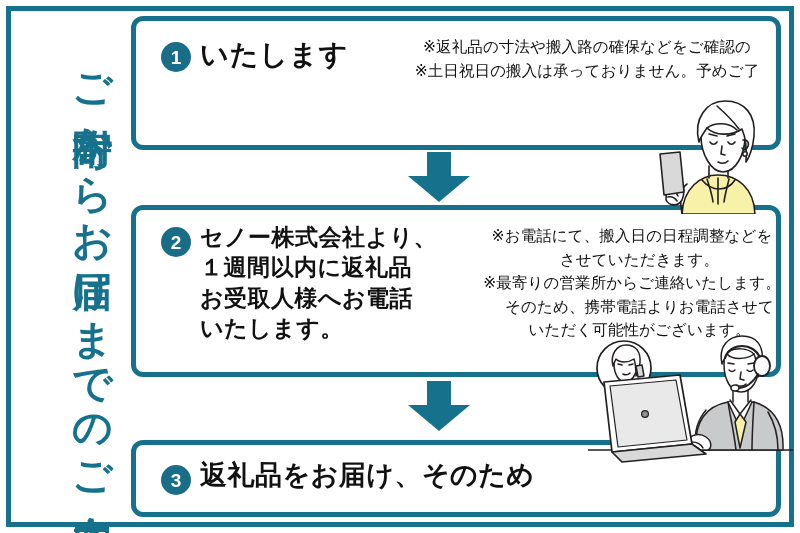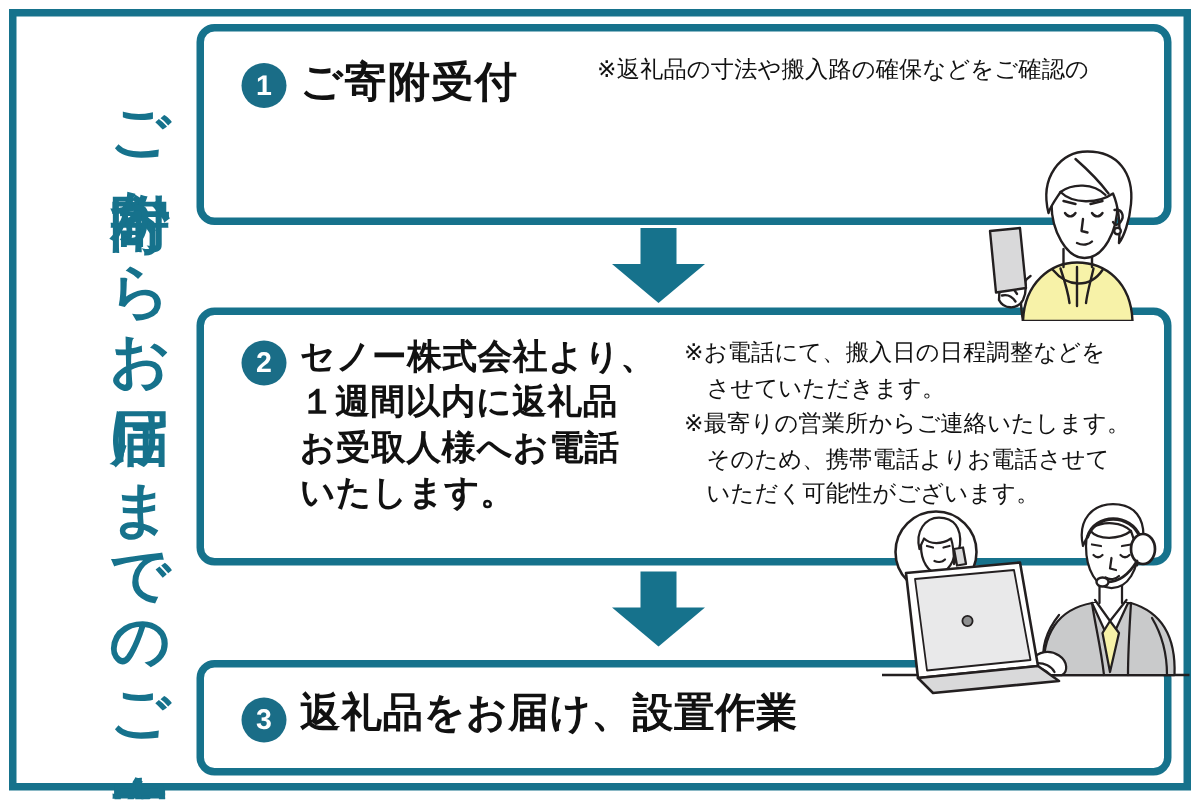--- a/index.html
+++ b/index.html
@@ -102,20 +102,21 @@
     line-height: 1.22;
     letter-spacing: 0.5px;
   }
 
   .notes {
     position: absolute;
     color: #111111;
     font-size: 15.5px;
     line-height: 1.52;
     letter-spacing: 0.1px;
+    text-align: center;
   }
   #notes1 { left: 262px; top: 14px; width: 378px; }
   #notes2 { left: 320px; top: 14px; width: 352px; }
 
   .note-line { display: block; white-space: nowrap; }
   .note-line.indent { padding-left: 15px; }
 
   
   .arrow {
     position: absolute;
@@ -148,23 +149,24 @@
 <body>
 
 <div id="page">
 
   <div class="outer-frame"></div>
 
   <div class="vtitle">ご寄附からお届けまでのご案内</div>
 
   <div class="step-box" id="box1">
     <div class="badge" id="badge1">1</div>
-    <div class="step-title" id="title1">ご寄附受付</div>
+    <div class="step-title" id="title1">いたします</div>
     <div class="notes" id="notes1">
       <span class="note-line">※返礼品の寸法や搬入路の確保などをご確認の</span>
+      <span class="note-line">※土日祝日の搬入は承っておりません。予めご了</span>
     </div>
   </div>
 
   <div class="arrow" id="arrow1">
     <div class="shaft"></div>
     <div class="head"></div>
   </div>
 
   <div class="step-box" id="box2">
     <div class="badge" id="badge2">2</div>
@@ -181,21 +183,21 @@
     </div>
   </div>
 
   <div class="arrow" id="arrow2">
     <div class="shaft"></div>
     <div class="head"></div>
   </div>
 
   <div class="step-box" id="box3">
     <div class="badge" id="badge3">3</div>
-    <div class="step-title" id="title3">返礼品をお届け、設置作業</div>
+    <div class="step-title" id="title3">返礼品をお届け、そのため</div>
   </div>
 
   <svg class="illus" id="illus-woman" viewBox="0 0 130 118">
     <g fill="none" stroke="#231f20" stroke-width="1.6" stroke-linecap="round" stroke-linejoin="round">
 
       <path d="M27 118 C28 92, 46 79, 63 79 C82 79, 99 92, 100 118 Z" fill="#f7f2a8" stroke="#231f20"></path>
 
       <path d="M52 83 C55 92, 57 98, 58 106"></path>
       <path d="M63 82 C63 92, 63 99, 63 108"></path>
       <path d="M74 83 C72 92, 70 98, 69 106"></path>

